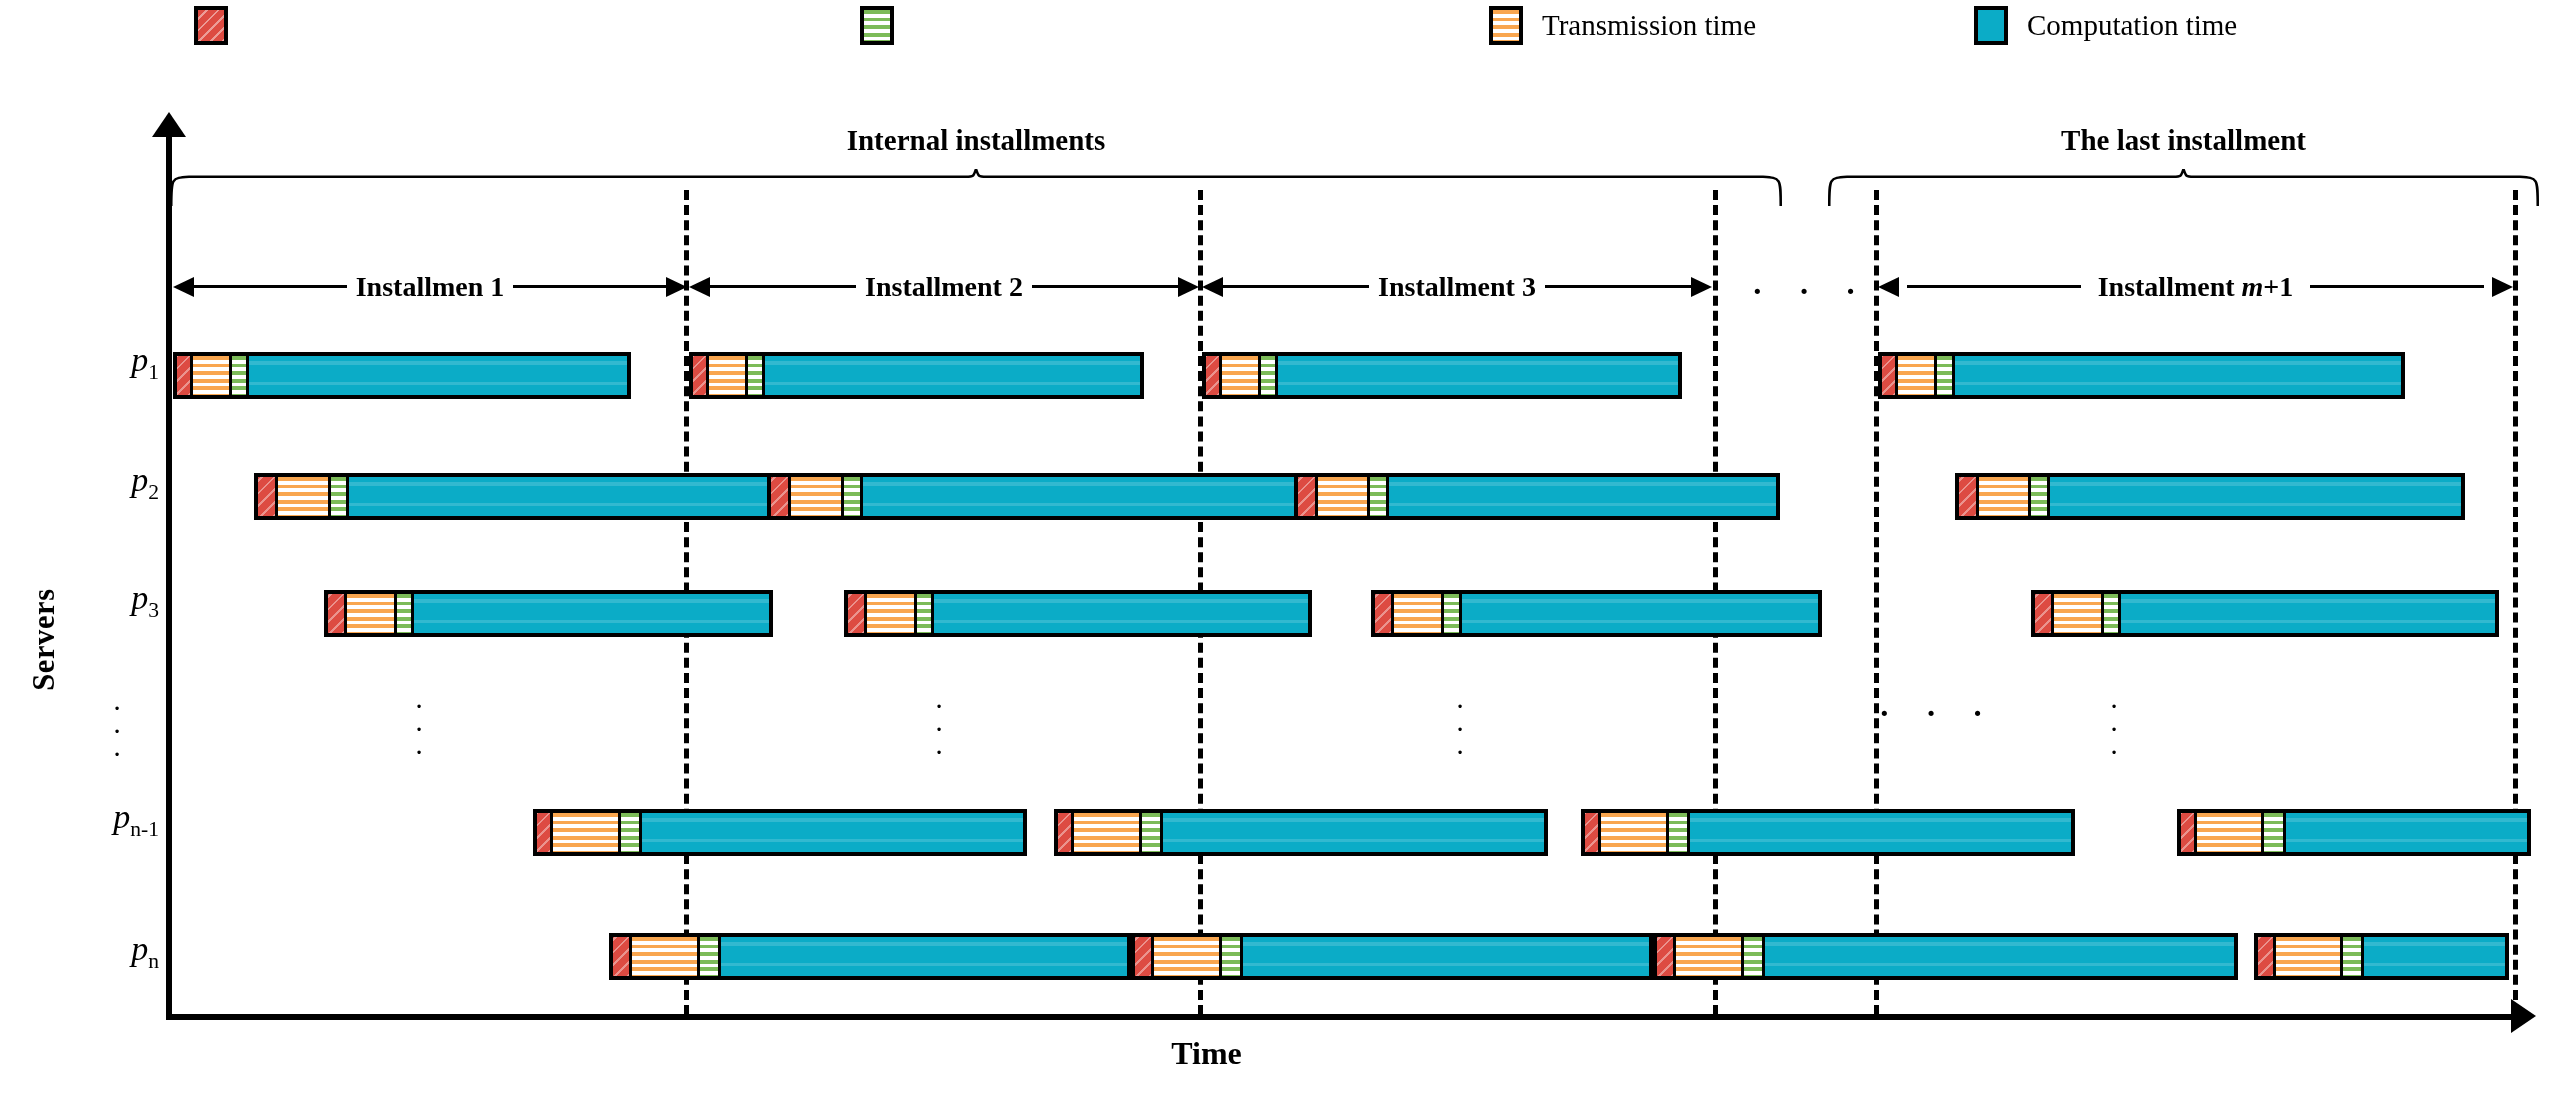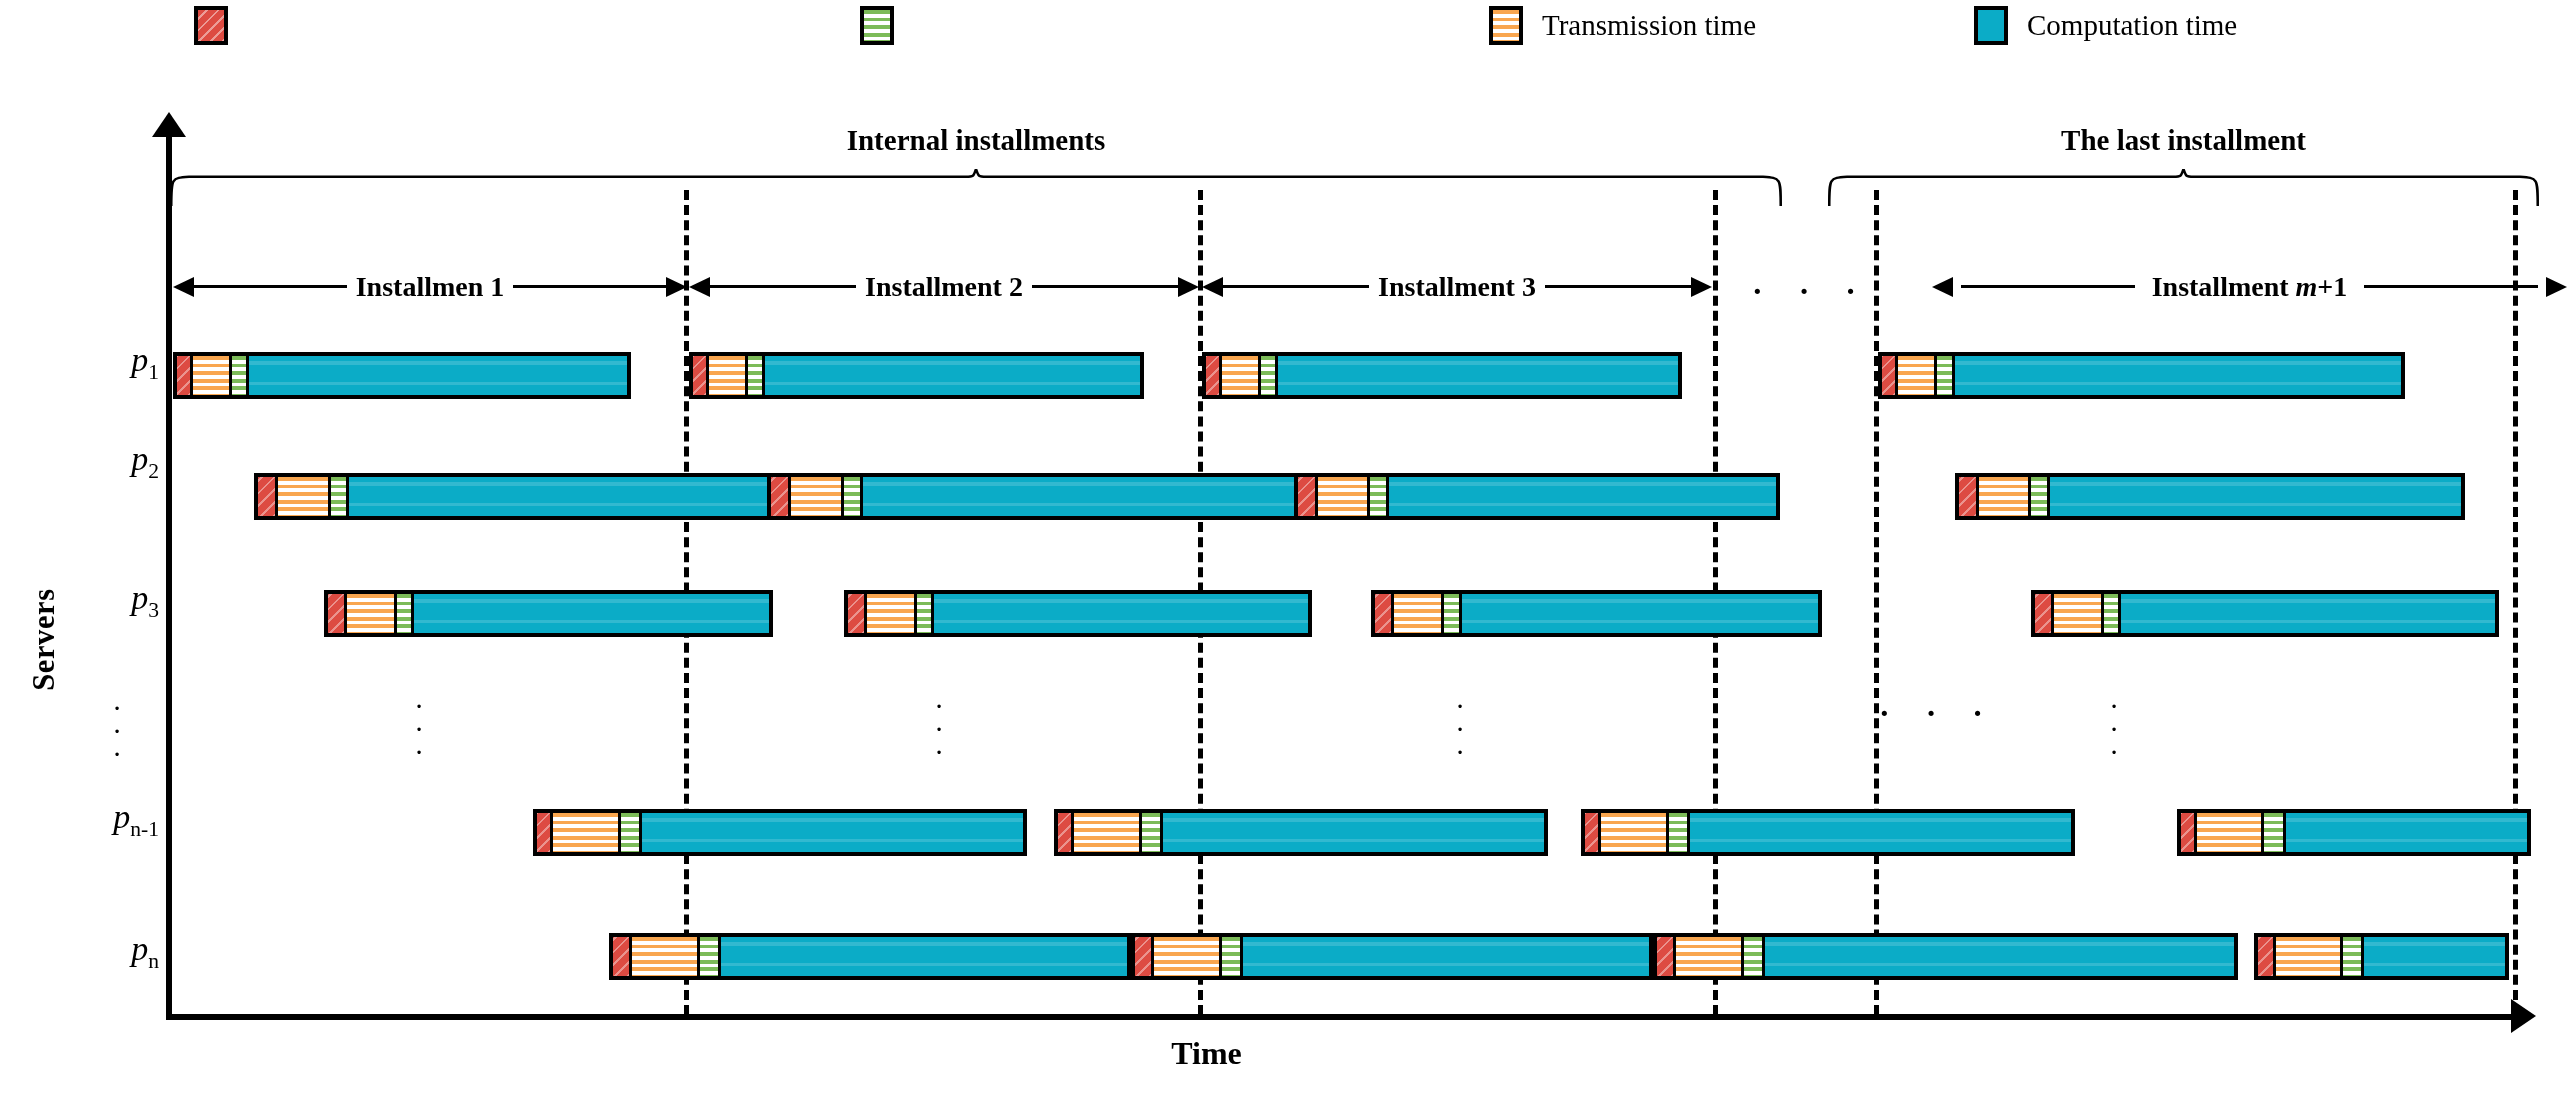--- a/index.html
+++ b/index.html
@@ -126,21 +126,21 @@
         <span class="ln"></span>
         <span class="ar-r"></span>
       </div>
       <div class="inst" style="left: 1202px; width: 510px;">
         <span class="ar-l"></span>
         <span class="ln"></span>
         <span class="lab">Installment 3</span>
         <span class="ln"></span>
         <span class="ar-r"></span>
       </div>
-      <div class="inst" style="left: 1932px; width: 635px; gap: 8px;">
+      <div class="inst" style="left: 1878px; width: 635px; gap: 8px;">
         <span class="ar-l"></span>
         <span class="ln"></span>
         <span class="lab">Installment <em>m</em>+1</span>
         <span class="ln"></span>
         <span class="ar-r"></span>
       </div>
     </div>
 
   <div id="separators">
       <div class="vsep" style="left: 684px; top: 190px; height: 825px;"></div>
@@ -152,21 +152,21 @@
 
   <div class="yarrow"></div>
   <div class="yaxis"></div>
   <div class="xaxis"></div>
   <div class="xarrow"></div>
   <div class="axis-title-y">Servers</div>
   <div class="axis-title-x">Time</div>
 
   <div class="srvwrap" id="servers">
       <div class="srv" style="top: 341px;"><i>p</i><sub>1</sub></div>
-      <div class="srv" style="top: 440px;"><i>p</i><sub>2</sub></div>
+      <div class="srv" style="top: 461px;"><i>p</i><sub>2</sub></div>
       <div class="srv" style="top: 579px;"><i>p</i><sub>3</sub></div>
       <div class="srv" style="top: 798px; text-align: right;"><i>p</i><sub>n-1</sub></div>
       <div class="srv" style="top: 922px; margin-top: 8px;"><i>p</i><sub>n</sub></div>
       <div class="vdots" style="left: 98px; top: 697px;">·<br>·<br>·</div>
     </div>
 
   <div id="bars">
       <div class="bar" style="left: 173px; top: 352px; width: 458px;">
         <div class="seg s-comm" style="width: 16.5px;"></div>
         <div class="seg s-trans" style="width: 39px;"></div>

